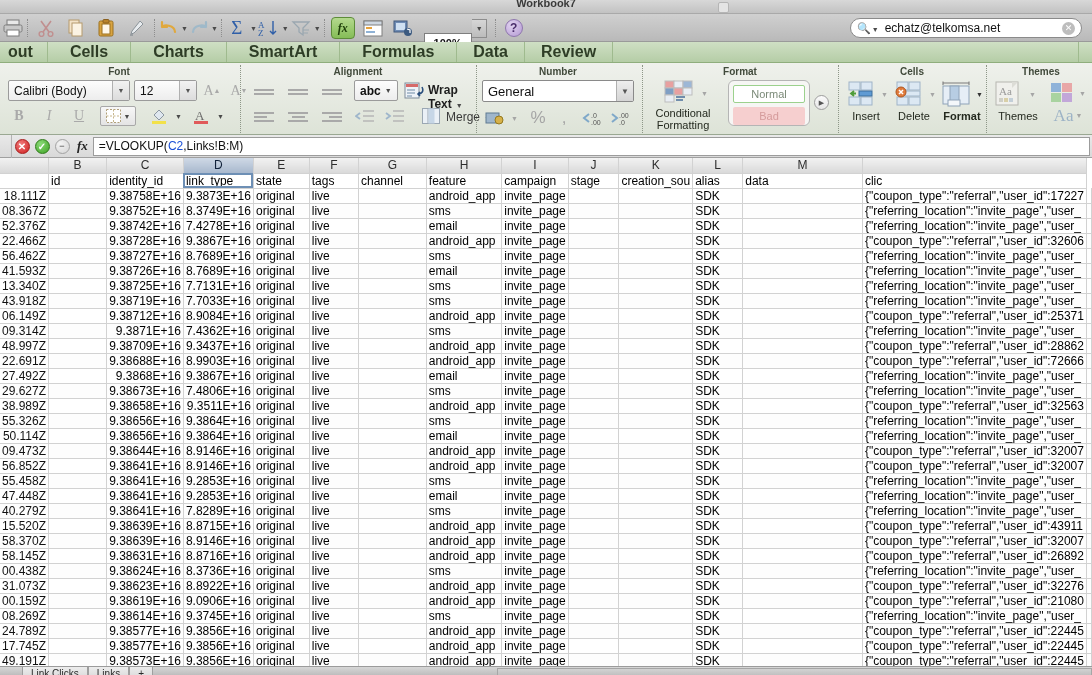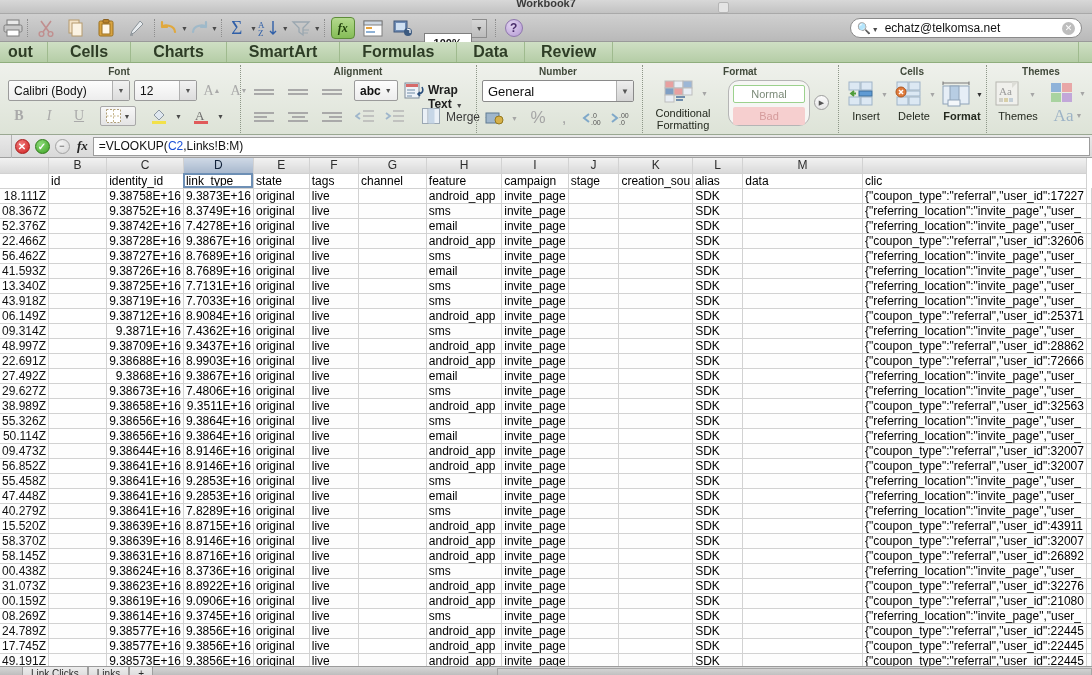--- a/index.html
+++ b/index.html
@@ -149,21 +149,21 @@
   
   .numselect{
     position:absolute;left:8px;top:0;width:152px;height:22px;
     background:#fff;border:1px solid #8a8a8a;border-radius:2px;
     display:flex;align-items:center;padding-left:5px;font-size:13px;color:#111;
   }
   .numselect .dd{ background:linear-gradient(#eee,#d5d5d5); }
 
   
   .stylebox{
-    position:absolute; border:1px solid #b5b5b5; border-radius:11px;
+    position:absolute; border:1px solid #b5b5b5; border-radius:6px;
     background:#f6f6f4;
   }
   .stylechip{
     height:18px; display:flex;align-items:center;justify-content:center;
     font-size:11px; border-radius:2px;
   }
   .chip-normal{ background:#fff; border:1px solid #9cd18d; color:#7b8a78; }
   .chip-bad{ background:#f6cfcf; color:#d59b9b; }
   .circ-arrow{
     width:15px;height:15px;border-radius:50%;

